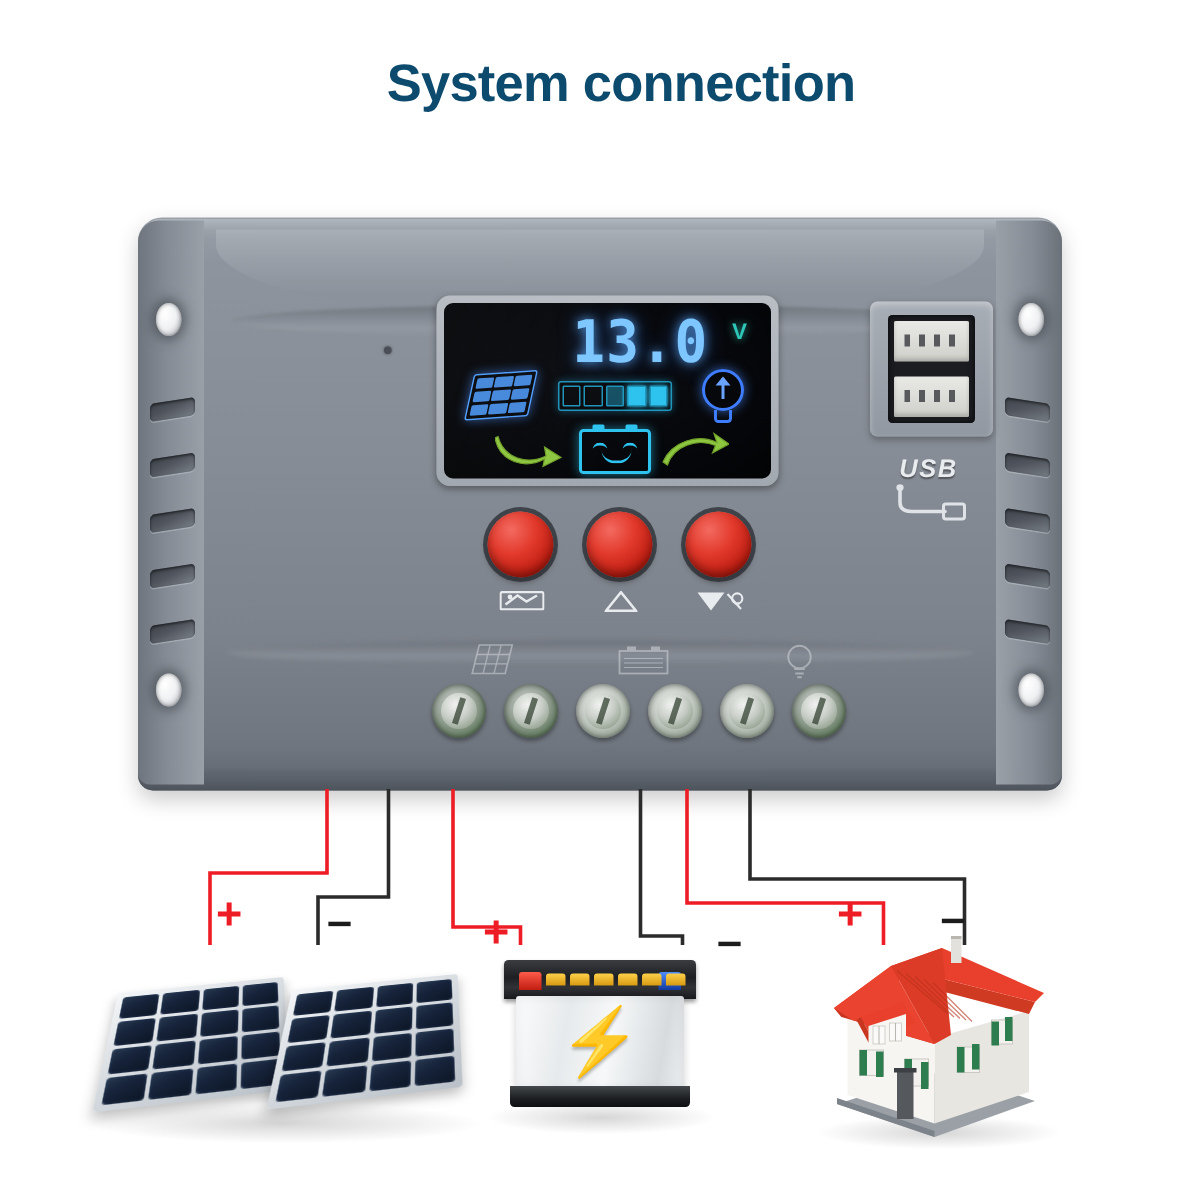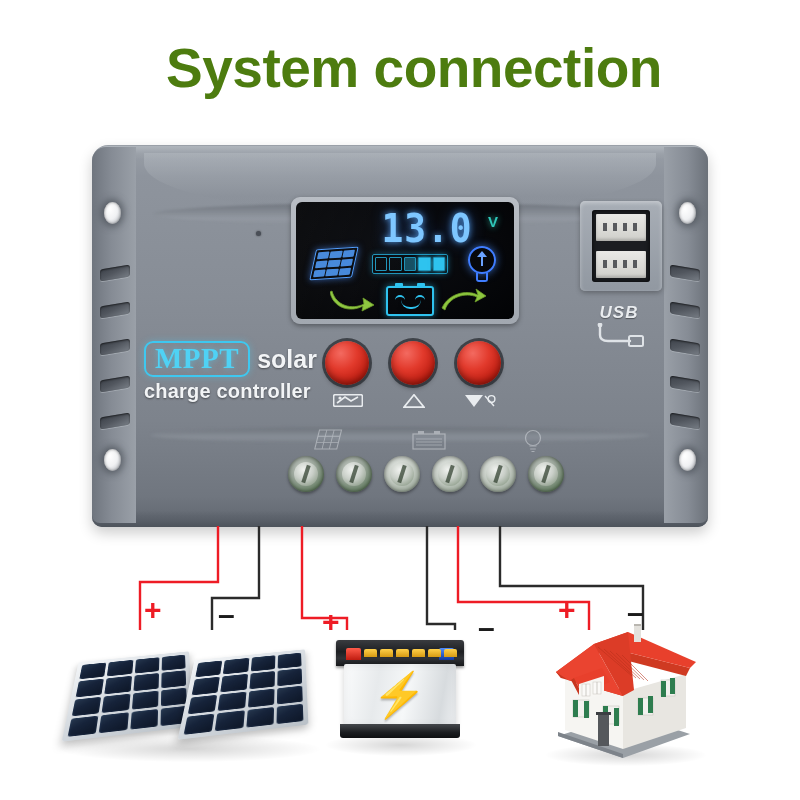--- a/index.html
+++ b/index.html
@@ -8,22 +8,22 @@
     background: #ffffff;
     font-family: "Liberation Sans", sans-serif;
     overflow: hidden;
   }
   #page { position: relative; width: 800px; height: 800px; background: #fff; }
 
   
   #title {
     position: absolute; top: 36px; left: 0; width: 800px;
     text-align: center;
-    font-size: 55px; font-weight: bold;
-    color: #4d7c0f;
+    font-size: 35px; font-weight: bold;
+    color: #0c4a6e;
     letter-spacing: -0.5px;
     padding-left: 28px;
   }
 
   
   #controller {
     position: absolute; left: 92px; top: 145px; width: 616px; height: 382px;
   }
   .shell {
     position: absolute; inset: 0;
@@ -485,24 +485,20 @@
         <div class="usb-port lower"></div>
       </div>
     </div>
     <div id="usb-label">USB</div>
     <svg id="usb-cable-icon" viewBox="0 0 74 26">
       <path d="M18 1 L18 12 Q18 18 26 18 L48 18" fill="none" stroke="#dfe3e7" stroke-width="2.4" stroke-linecap="round"></path>
       <rect x="47" y="13" width="14" height="10" rx="1.5" fill="none" stroke="#dfe3e7" stroke-width="2"></rect>
       <circle cx="18" cy="2" r="2.4" fill="#dfe3e7"></circle>
     </svg>
 
-    <div id="brand">
-      <span class="mppt-box">MPPT</span><span class="brand-solar">solar</span>
-      <span class="brand-sub">charge controller</span>
-    </div>
 
     <div id="buttons">
       <div class="btn-slot">
         <div class="btn-round"></div>
         <div class="btn-icon">
           <svg viewBox="0 0 30 13" width="30" height="13">
             <rect x="0.7" y="0.7" width="28.6" height="11.6" rx="1.2" fill="none" stroke="#e9ecef" stroke-width="1.5"></rect>
             <path d="M4 9 L12 3 L18 7 L25 3" fill="none" stroke="#e9ecef" stroke-width="1.6"></path>
             <circle cx="7" cy="4" r="1.6" fill="#e9ecef"></circle>
           </svg>

